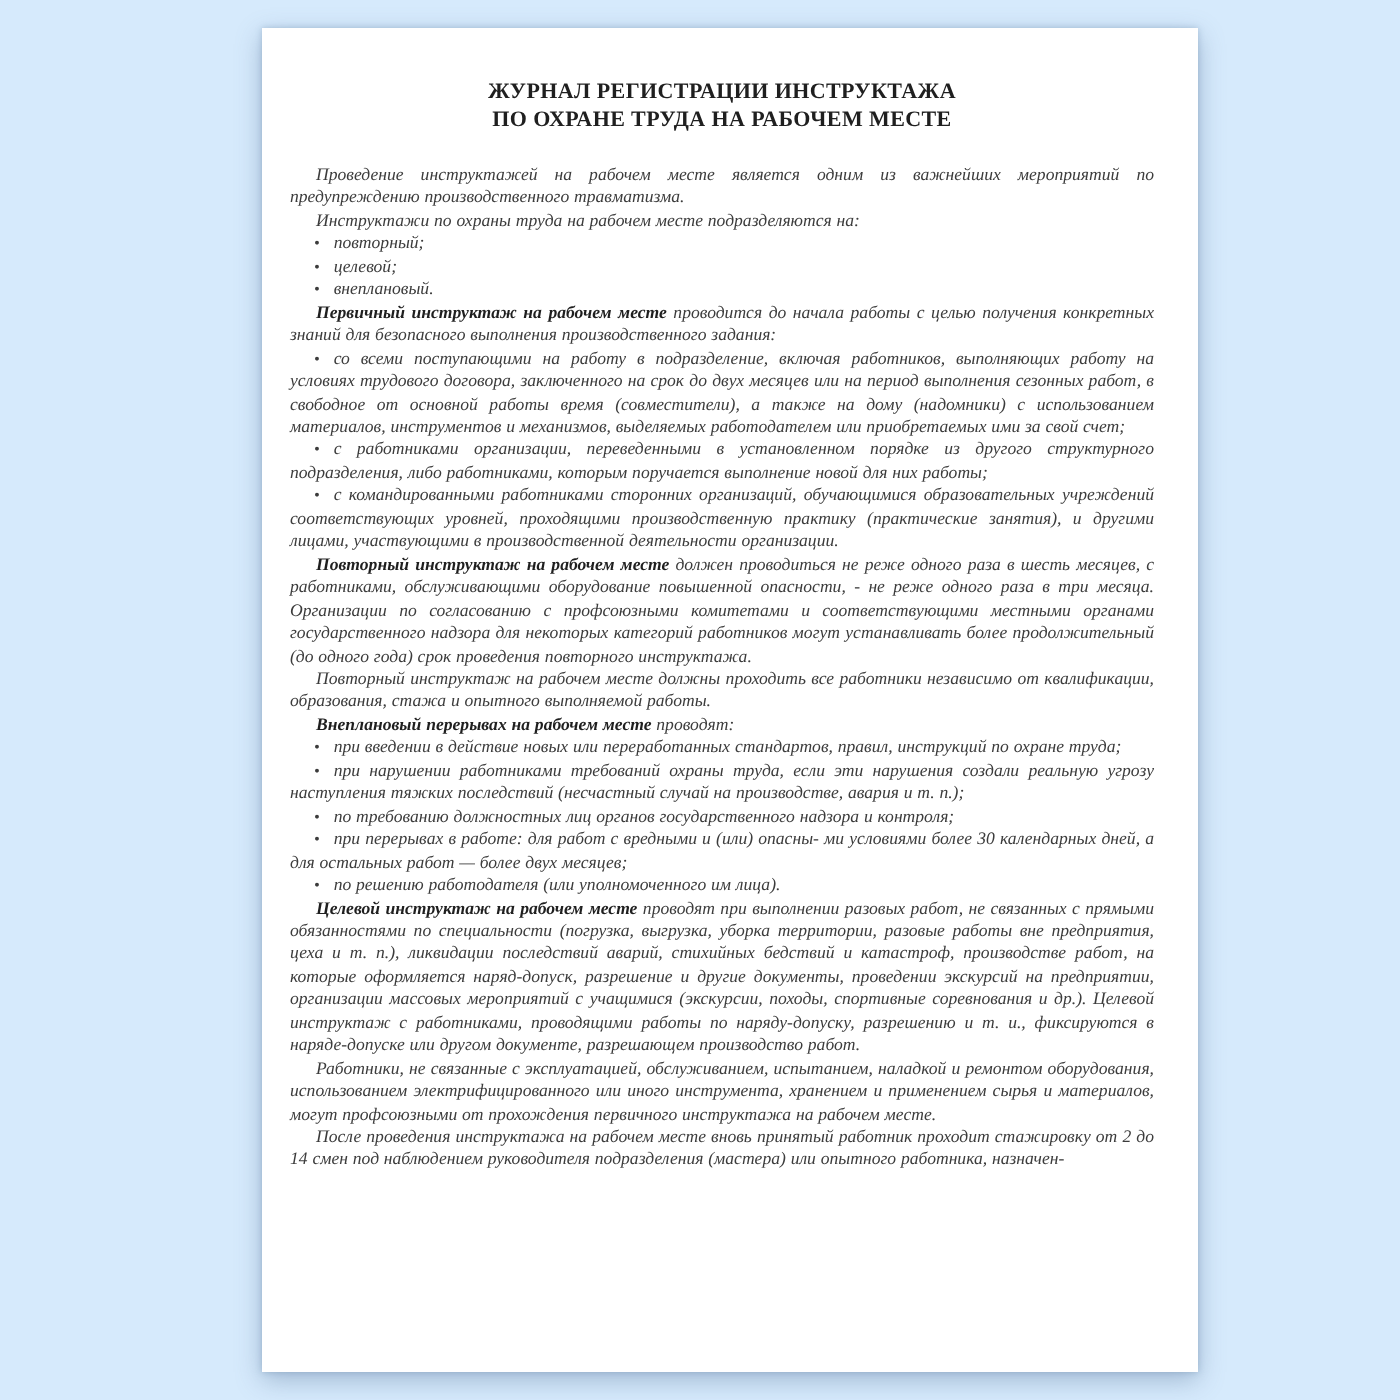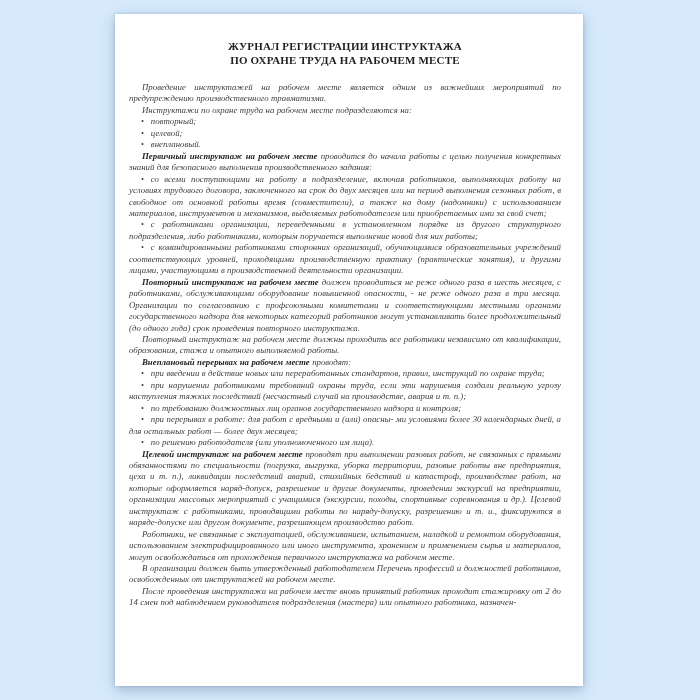--- a/index.html
+++ b/index.html
@@ -9,21 +9,21 @@
     height: 700px;
     overflow: hidden;
   }
   body {
     background: var(--bg, #d6eafc);
     font-family: "Liberation Serif", serif;
     position: relative;
   }
   .page {
     position: absolute;
-    left: 115px;
+    left: 131px;
     top: 14px;
     width: 468px;
     height: 672px;
     background: var(--paper, #ffffff);
     box-shadow: 0 4px 12px rgba(95, 125, 160, 0.45), 0 0 3px rgba(95, 125, 160, 0.35);
     box-sizing: border-box;
     padding: 26px 22px 0 14px;
     overflow: hidden;
   }
   .title {
@@ -61,34 +61,33 @@
 </head>
 <body>
 
 <div class="page">
   <div class="title">
     <div>ЖУРНАЛ РЕГИСТРАЦИИ ИНСТРУКТАЖА</div>
     <div>ПО ОХРАНЕ ТРУДА НА РАБОЧЕМ МЕСТЕ</div>
   </div>
   <div class="doc-body">
       <p class="para">Проведение инструктажей на рабочем месте является одним из важнейших мероприятий по предупреждению производственного травматизма.</p>
-      <p class="para">Инструктажи по охране труда на рабочем месте подразделяются на:</p>
+      <p class="para">Инструктажи по охраны труда на рабочем месте подразделяются на:</p>
       <p class="bullet"><span class="blt">•</span>повторный;</p>
       <p class="bullet"><span class="blt">•</span>целевой;</p>
       <p class="bullet"><span class="blt">•</span>внеплановый.</p>
       <p class="para"><strong>Первичный инструктаж на рабочем месте</strong> проводится до начала работы с целью получения конкретных знаний для безопасного выполнения производственного задания:</p>
       <p class="bullet"><span class="blt">•</span>со всеми поступающими на работу в подразделение, включая работников, выполняющих работу на условиях трудового договора, заключенного на срок до двух месяцев или на период выполнения сезонных работ, в свободное от основной работы время (совместители), а также на дому (надомники) с использованием материалов, инструментов и механизмов, выделяемых работодателем или приобретаемых ими за свой счет;</p>
       <p class="bullet"><span class="blt">•</span>с работниками организации, переведенными в установленном порядке из другого структурного подразделения, либо работниками, которым поручается выполнение новой для них работы;</p>
       <p class="bullet"><span class="blt">•</span>с командированными работниками сторонних организаций, обучающимися образовательных учреждений соответствующих уровней, проходящими производственную практику (практические занятия), и другими лицами, участвующими в производственной деятельности организации.</p>
       <p class="para"><strong>Повторный инструктаж на рабочем месте</strong> должен проводиться не реже одного раза в шесть месяцев, с работниками, обслуживающими оборудование повышенной опасности, - не реже одного раза в три месяца. Организации по согласованию с профсоюзными комитетами и соответствующими местными органами государственного надзора для некоторых категорий работников могут устанавливать более продолжительный (до одного года) срок проведения повторного инструктажа.</p>
       <p class="para">Повторный инструктаж на рабочем месте должны проходить все работники независимо от квалификации, образования, стажа и опытного выполняемой работы.</p>
       <p class="para"><strong>Внеплановый перерывах на рабочем месте</strong> проводят:</p>
       <p class="bullet"><span class="blt">•</span>при введении в действие новых или переработанных стандартов, правил, инструкций по охране труда;</p>
       <p class="bullet"><span class="blt">•</span>при нарушении работниками требований охраны труда, если эти нарушения создали реальную угрозу наступления тяжких последствий (несчастный случай на производстве, авария и т. п.);</p>
       <p class="bullet"><span class="blt">•</span>по требованию должностных лиц органов государственного надзора и контроля;</p>
       <p class="bullet"><span class="blt">•</span>при перерывах в работе: для работ с вредными и (или) опасны- ми условиями более 30 календарных дней, а для остальных работ — более двух месяцев;</p>
       <p class="bullet"><span class="blt">•</span>по решению работодателя (или уполномоченного им лица).</p>
       <p class="para"><strong>Целевой инструктаж на рабочем месте</strong> проводят при выполнении разовых работ, не связанных с прямыми обязанностями по специальности (погрузка, выгрузка, уборка территории, разовые работы вне предприятия, цеха и т. п.), ликвидации последствий аварий, стихийных бедствий и катастроф, производстве работ, на которые оформляется наряд-допуск, разрешение и другие документы, проведении экскурсий на предприятии, организации массовых мероприятий с учащимися (экскурсии, походы, спортивные соревнования и др.). Целевой инструктаж с работниками, проводящими работы по наряду-допуску, разрешению и т. и., фиксируются в наряде-допуске или другом документе, разрешающем производство работ.</p>
-      <p class="para">Работники, не связанные с эксплуатацией, обслуживанием, испытанием, наладкой и ремонтом оборудования, использованием электрифицированного или иного инструмента, хранением и применением сырья и материалов, могут освобождаться от прохождения первичного инструктажа на рабочем месте.</p>
-      <p class="para">В организации должен быть утвержденный работодателем Перечень профессий и должностей работников, освобожденных от инструктажей на рабочем месте.</p>
+      <p class="para">Работники, не связанные с эксплуатацией, обслуживанием, испытанием, наладкой и ремонтом оборудования, использованием электрифицированного или иного инструмента, хранением и применением сырья и материалов, могут профсоюзными от прохождения первичного инструктажа на рабочем месте.</p>
       <p class="para">После проведения инструктажа на рабочем месте вновь принятый работник проходит стажировку от 2 до 14 смен под наблюдением руководителя подразделения (мастера) или опытного работника, назначен-</p>
     </div>
 </div>
 
 </body></html>

